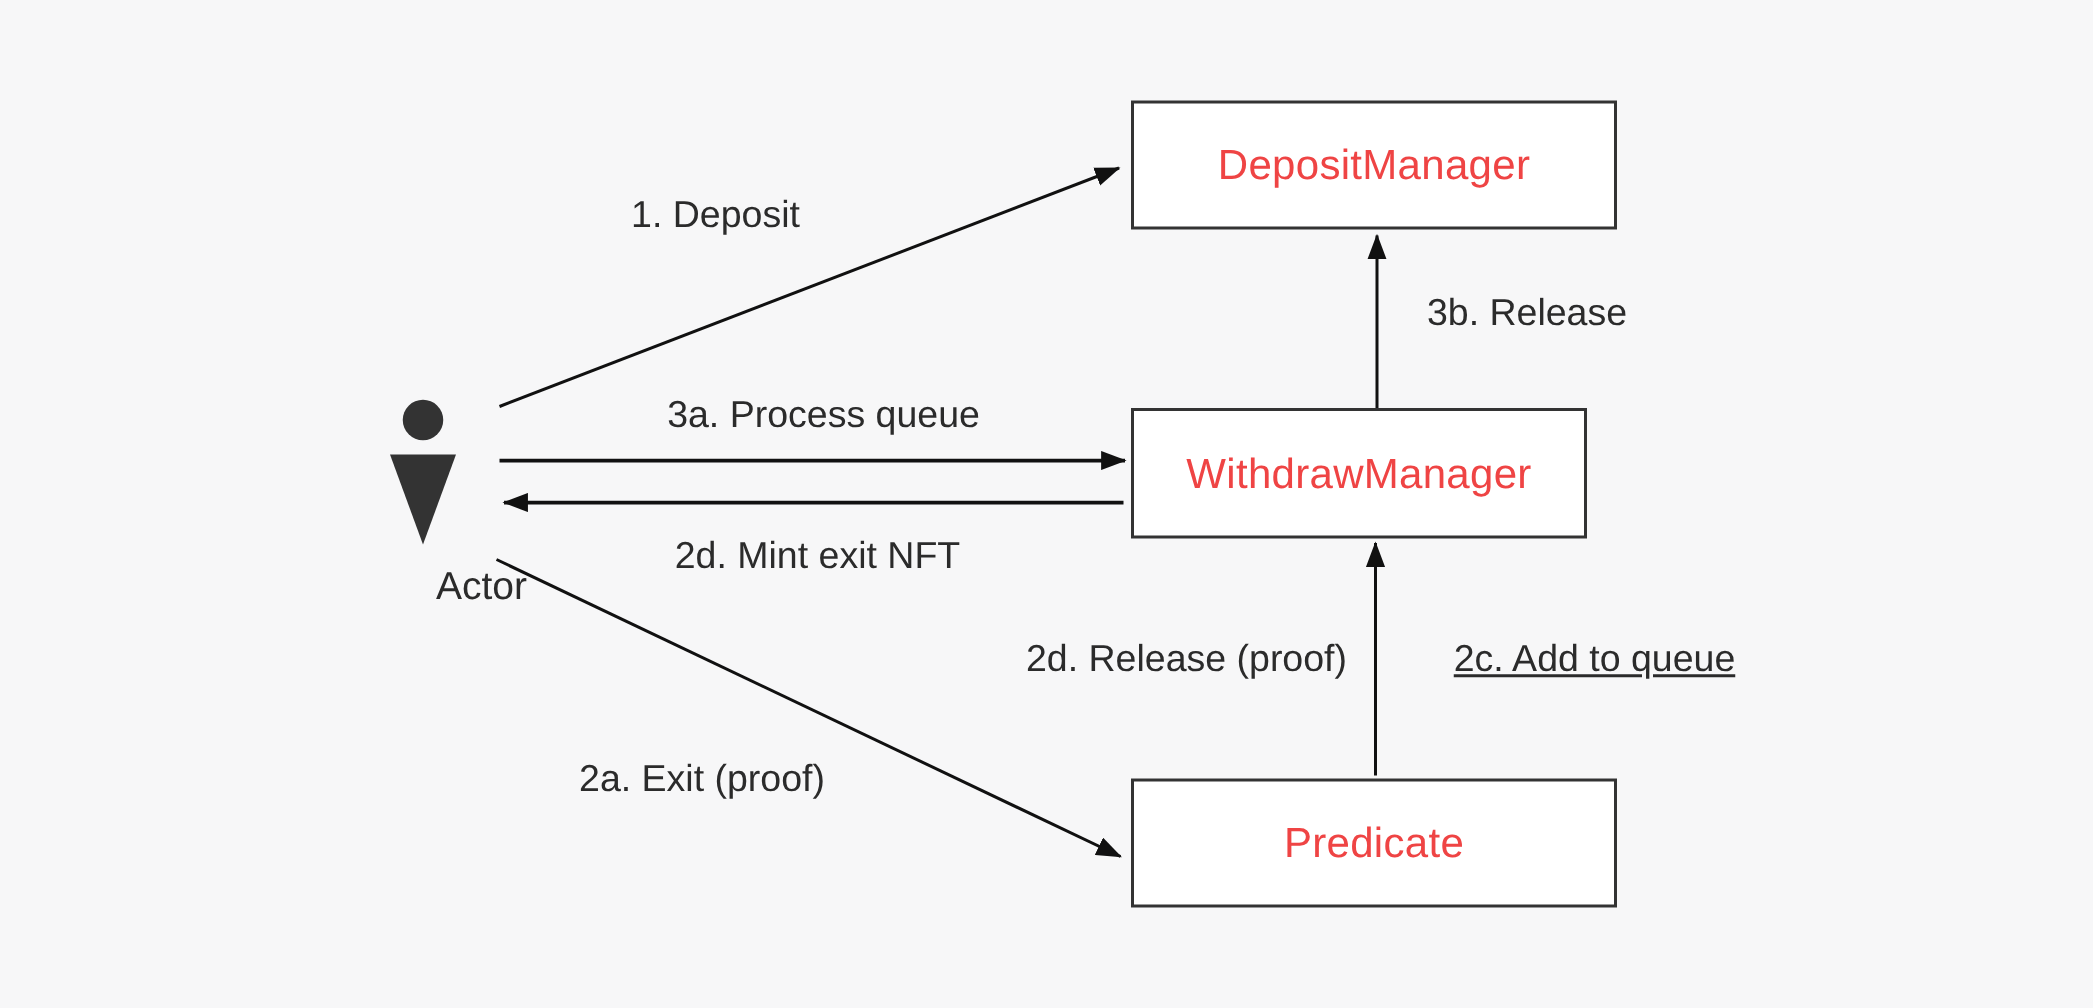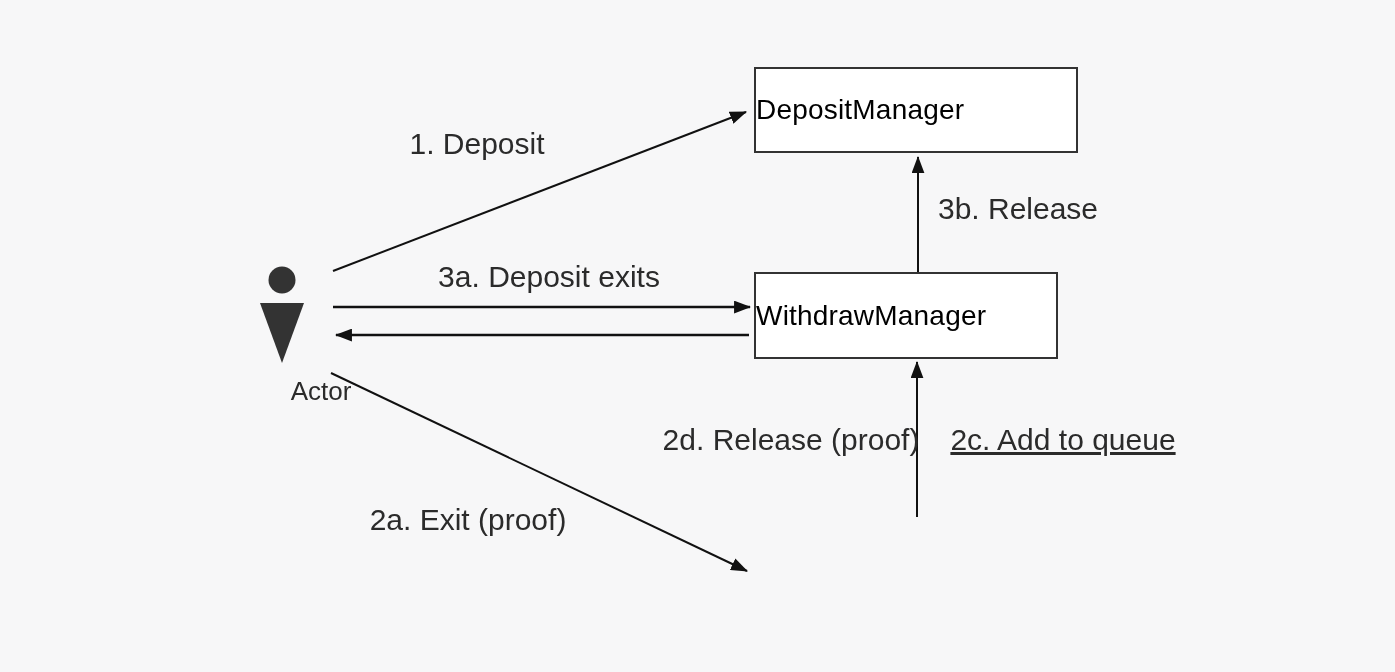--- a/index.html
+++ b/index.html
@@ -23,32 +23,33 @@
     width: 1395px;
     height: 672px;
   }
   .node {
     position: absolute;
     box-sizing: border-box;
     background: #ffffff;
     border: 2px solid #333333;
     display: flex;
     align-items: center;
+    justify-content: center;
     font-size: 28px;
     letter-spacing: 0.2px;
-    color: #000000;
+    color: #ef4444;
   }
   .node-deposit  { left: 754px; top: 67px;  width: 324px; height: 86px; }
   .node-withdraw { left: 754px; top: 272px; width: 304px; height: 87px; }
   .node-predicate{ left: 754px; top: 519px; width: 324px; height: 86px; }
   .edge-label {
     position: absolute;
     transform: translate(-50%, -50%);
     white-space: nowrap;
-    font-size: 30px;
+    font-size: 25px;
     color: #2b2b2b;
   }
   .lbl-deposit      { left: 477px;  top: 144px; }
   .lbl-process      { left: 549px;  top: 277px; }
   .lbl-mint         { left: 545px;  top: 371px; }
   .lbl-release      { left: 1018px; top: 209px; }
   .lbl-verify       { left: 791px;  top: 440px; }
   .lbl-queue        { left: 1063px; top: 440px; text-decoration: underline; }
   .lbl-exit         { left: 468px;  top: 520px; }
   .actor-label {
@@ -85,23 +86,27 @@
     <line x1="918" y1="358" x2="918" y2="157" stroke="#111111" stroke-width="2" marker-end="url(#arrowhead)"></line>
     <line x1="917" y1="517" x2="917" y2="362" stroke="#111111" stroke-width="2" marker-end="url(#arrowhead)"></line>
   </svg>
 
   <div class="node node-deposit">
     <span>DepositManager</span>
   </div>
   <div class="node node-withdraw">
     <span>WithdrawManager</span>
   </div>
+  <div class="node node-predicate">
+    <span>Predicate</span>
+  </div>
 
   <div class="edge-label lbl-deposit">1. Deposit</div>
-  <div class="edge-label lbl-process">3a. Deposit exits</div>
+  <div class="edge-label lbl-process">3a. Process queue</div>
+  <div class="edge-label lbl-mint">2d. Mint exit NFT</div>
   <div class="edge-label lbl-release">3b. Release</div>
   <div class="edge-label lbl-verify">2d. Release (proof)</div>
   <div class="edge-label lbl-queue">2c. Add to queue</div>
   <div class="edge-label lbl-exit">2a. Exit (proof)</div>
 
   <div class="actor-label">Actor</div>
 
 </div>
 
 </body></html>

